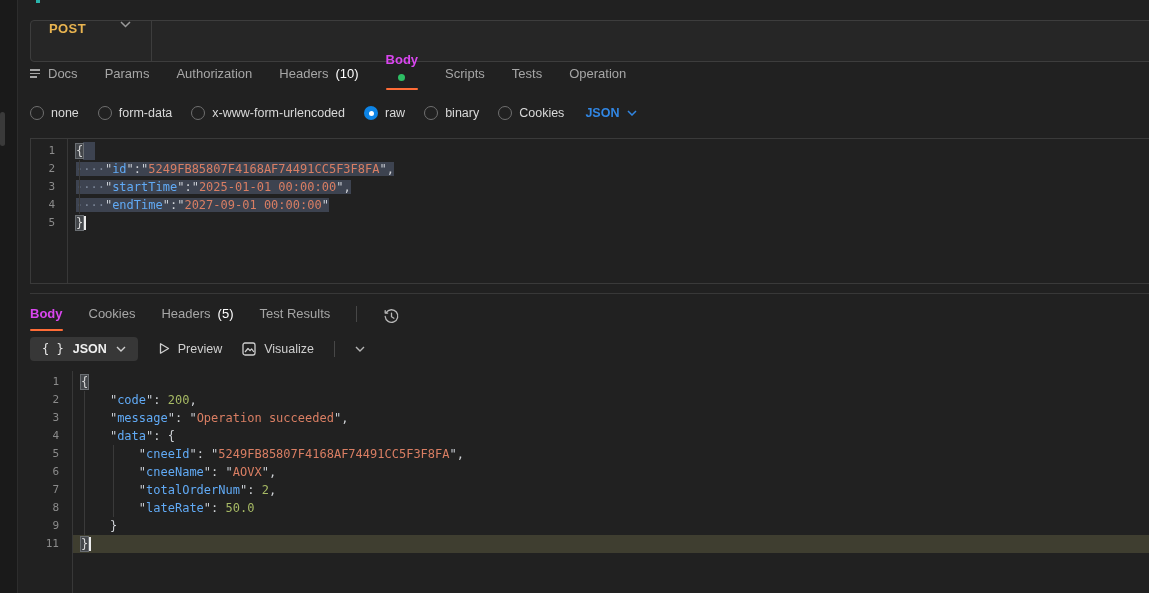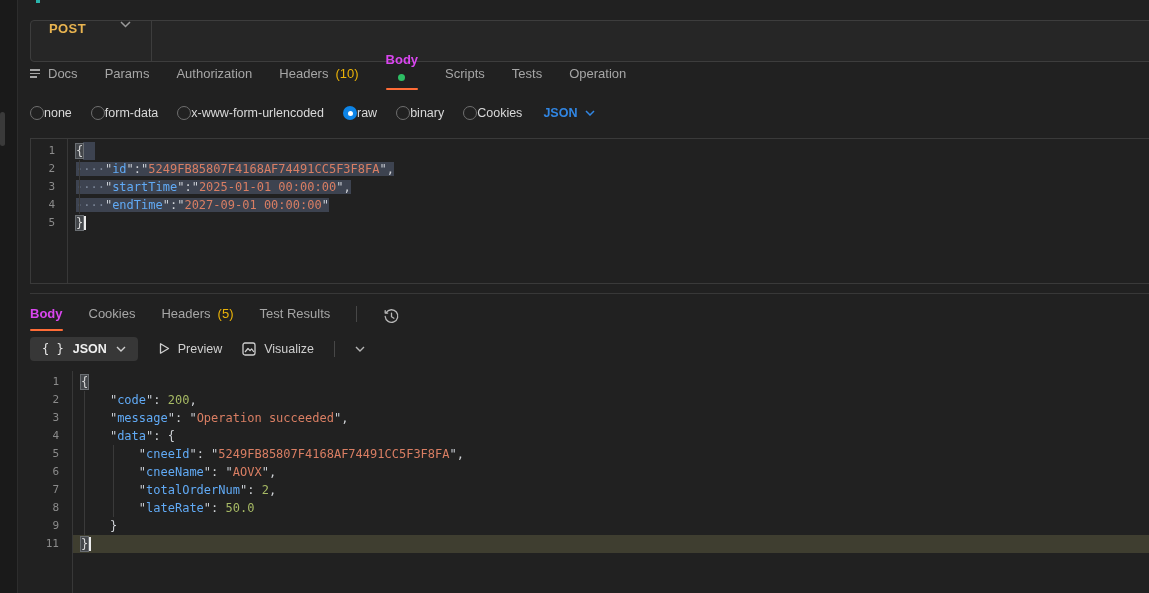--- a/index.html
+++ b/index.html
@@ -20,29 +20,29 @@
   .method-label { color:#eab550; font-weight:700; font-size:13px; letter-spacing:.4px; }
   .method-btn svg { margin-left:34px; }
   .vdiv-full { width:1px; height:100%; background:#3d3d3d; }
   .url-text { color:#e8e8e8; font-size:13px; padding-left:16px; letter-spacing:.1px; }
 
   
   .req-tabs { display:flex; align-items:flex-end; gap:27px; height:28px; }
   .tab { position:relative; display:flex; align-items:center; gap:7px; font-size:13px; color:#a6a6a6; padding-bottom:9px; cursor:pointer; white-space:nowrap; }
   .tab.active { color:#d946ef; font-weight:700;flex-direction:column; }
   .tab.active::after { content:""; position:absolute; left:0; right:0; bottom:0; height:2px; background:#ff6c37; border-radius:1px; }
-  .tab .count { color:#eab308; }
+  .tab .count { color:#ffffff; }
   .tab .dot { width:7px; height:7px; border-radius:50%; background:#2dbe64; }
   .docs-icon { display:inline-flex; flex-direction:column; gap:2px; margin-right:1px; }
   .docs-icon i { display:block; height:1.5px; background:#a6a6a6; }
   .docs-icon i:nth-child(1){ width:10px; } .docs-icon i:nth-child(2){ width:10px; } .docs-icon i:nth-child(3){ width:7px; }
 
   
   .mode-row { margin-top:9px; display:flex; align-items:center; gap:19px; height:28px; }
-  .radio-item { display:flex; align-items:center; cursor:pointer; }
+  .radio-item { display:flex; align-items:center; gap:7px; cursor:pointer; }
   .radio-circle { width:14px; height:14px; border-radius:50%; border:1.5px solid #6f6f6f; flex:none; }
   .radio-item.selected .radio-circle { border:none; background:#0d84e6; position:relative; }
   .radio-item.selected .radio-circle::after { content:""; position:absolute; left:4.5px; top:4.5px; width:5px; height:5px; border-radius:50%; background:#fff; }
   .radio-label { color:#d9d9d9; font-size:12.5px; }
   .lang-select { display:flex; align-items:center; gap:8px; color:#3186e3; font-size:12.5px; font-weight:600; margin-left:2px; cursor:pointer; }
 
   
   .editor { position:relative; font-family:"DejaVu Sans Mono", monospace; font-size:12px; line-height:18px; }
   .req-editor { margin-top:11px; margin-right:-12px; height:146px; border:1px solid #3a3a3a; background:#212121; padding-top:3px; overflow:hidden; }
   .gutterline { position:absolute; left:42px; top:0; bottom:0; width:1px; background:#383838; }

